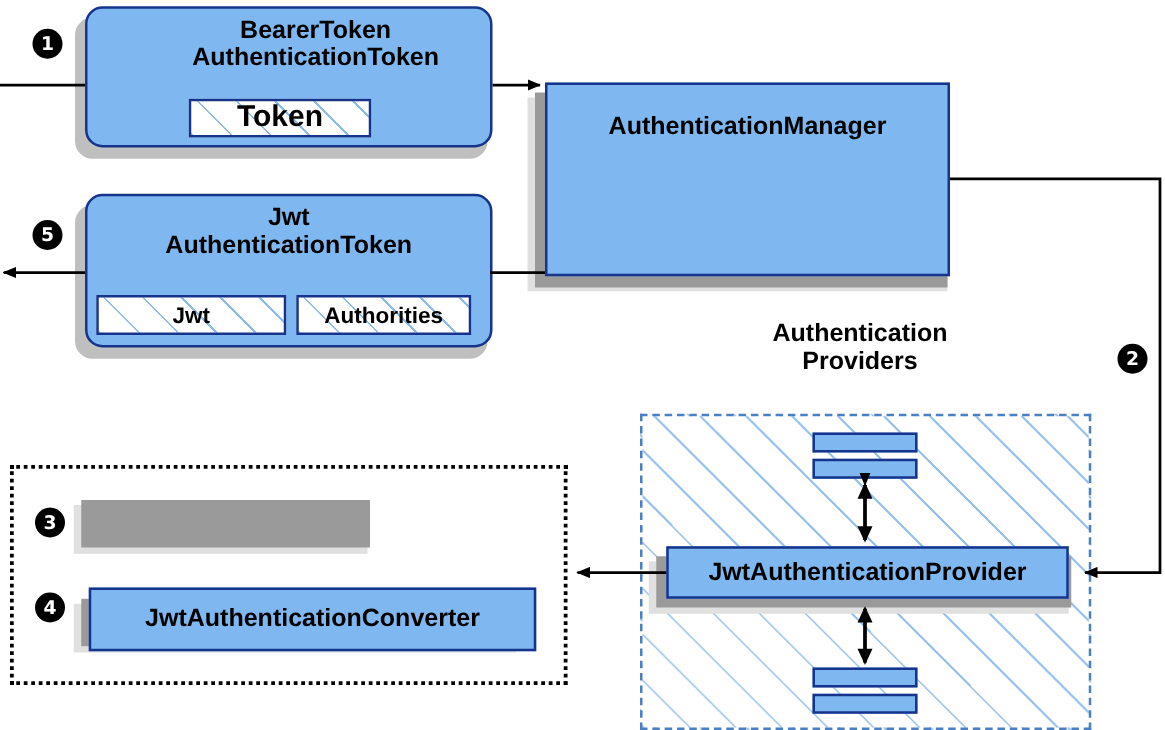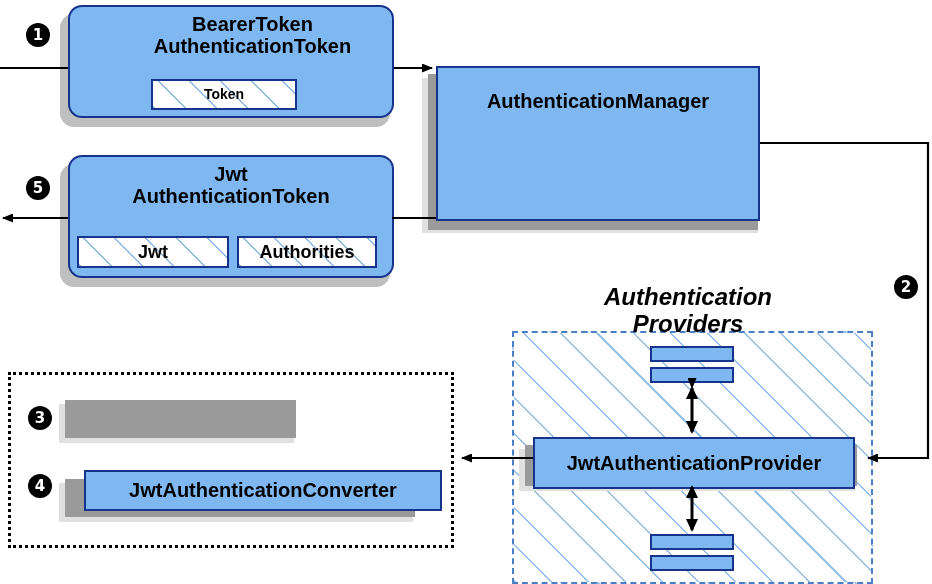--- a/index.html
+++ b/index.html
@@ -162,66 +162,66 @@
   <div class="badge" style="left:28px; top:406px;">3</div>
   <div class="badge" style="left:28px; top:474px;">4</div>
   <div class="badge" style="left:26px; top:176px;">5</div>
 
   <div class="rbox-shadow" style="left:60px; top:14px; width:330px; height:113px;"></div>
   <div class="rbox" style="left:68px; top:5px; width:326px; height:113px;padding-left:43px;">
     <div class="node-label" style="font-size:20px; padding-top:6px;">BearerToken
 AuthenticationToken</div>
   </div>
   <div class="hbox" style="left:151px; top:79px; width:146px; height:31px;">
-    <div class="node-label" style="font-size:14px;">Token</div>
+    <div class="node-label" style="font-size:24px;">Token</div>
   </div>
 
   <div class="rbox-shadow" style="left:60px; top:164px; width:330px; height:123px;"></div>
   <div class="rbox" style="left:68px; top:155px; width:326px; height:123px;">
     <div class="node-label" style="font-size:20px; padding-top:6px;">Jwt
 AuthenticationToken</div>
   </div>
   <div class="hbox" style="left:77px; top:236px; width:152px; height:32px;">
     <div class="node-label" style="font-size:18px;">Jwt</div>
   </div>
   <div class="hbox" style="left:237px; top:236px; width:140px; height:32px;">
     <div class="node-label" style="font-size:18px;">Authorities</div>
   </div>
 
   <div class="sh-light" style="left:422px; top:78px; width:336px; height:155px;"></div>
   <div class="sh-dark" style="left:428px; top:74px; width:330px; height:156px;"></div>
   <div class="sbox" style="left:436px; top:66px; width:324px; height:155px;">
     <div class="node-label" style="font-size:20px; padding-top:22px;">AuthenticationManager</div>
   </div>
 
-  <div class="caption" style="left:565px; top:284px; width:246px; font-size:24px;font-style:italic;">Authentication
+  <div class="caption" style="left:565px; top:256px; width:246px; font-size:20px;">Authentication
 Providers</div>
 
   <div class="dashbox-blue" style="left:512px; top:331px; width:361px; height:253px;"></div>
 
   <div class="pbar" style="left:650px; top:346px; width:84px; height:16px;"></div>
   <div class="pbar" style="left:650px; top:367px; width:84px; height:16px;"></div>
 
   <div class="pbar" style="left:650px; top:534px; width:84px; height:16px;"></div>
   <div class="pbar" style="left:650px; top:555px; width:84px; height:16px;"></div>
 
   <div class="sh-light" style="left:519px; top:449px; width:336px; height:42px;"></div>
   <div class="sh-dark" style="left:525px; top:445px; width:332px; height:41px;"></div>
-  <div class="sbox" style="left:533px; top:437px; width:322px; height:52px; display:flex; align-items:center; justify-content:center;">
+  <div class="sbox" style="left:533px; top:437px; width:322px; height:42px; display:flex; align-items:center; justify-content:center;">
     <div class="node-label" style="font-size:20px;">JwtAuthenticationProvider</div>
   </div>
 
   <div class="dotbox-black" style="left:8px; top:372px; width:446px; height:176px;"></div>
 
   <div class="sh-light" style="left:59px; top:404px; width:235px; height:39px;"></div>
   <div class="sh-dark" style="left:65px; top:400px; width:231px; height:38px;"></div>
 
   <div class="sh-light" style="left:59px; top:483px; width:354px; height:39px;"></div>
   <div class="sh-dark" style="left:65px; top:479px; width:350px; height:38px;"></div>
-  <div class="sbox" style="left:71px; top:470px; width:358px; height:41px; display:flex; align-items:center; justify-content:center;margin-left:13px;">
+  <div class="sbox" style="left:71px; top:470px; width:358px; height:51px; display:flex; align-items:center; justify-content:center;">
     <div class="node-label" style="font-size:20px;">JwtAuthenticationConverter</div>
   </div>
 
   <svg class="overlay" viewBox="0 0 932 584" xmlns="http://www.w3.org/2000/svg">
     <defs>
       <marker id="arrowR" markerWidth="11" markerHeight="9" refX="10" refY="4.5" orient="auto" markerUnits="userSpaceOnUse">
         <path d="M0,0 L11,4.5 L0,9 z" fill="#000000"></path>
       </marker>
       <marker id="arrowL" markerWidth="11" markerHeight="9" refX="10" refY="4.5" orient="auto" markerUnits="userSpaceOnUse">
         <path d="M0,0 L11,4.5 L0,9 z" fill="#000000"></path>

